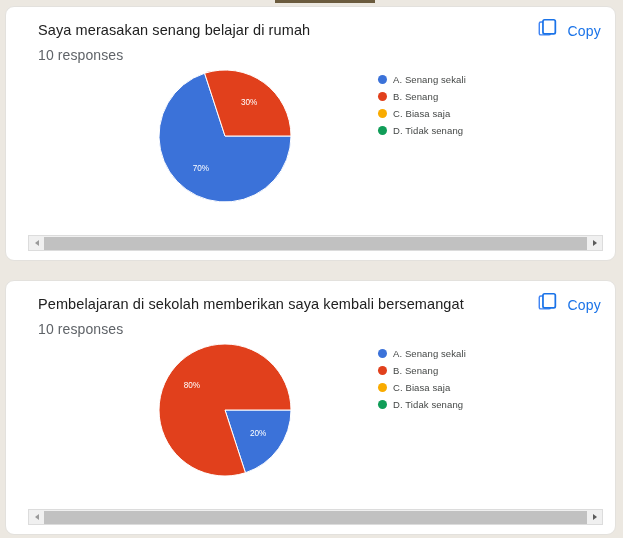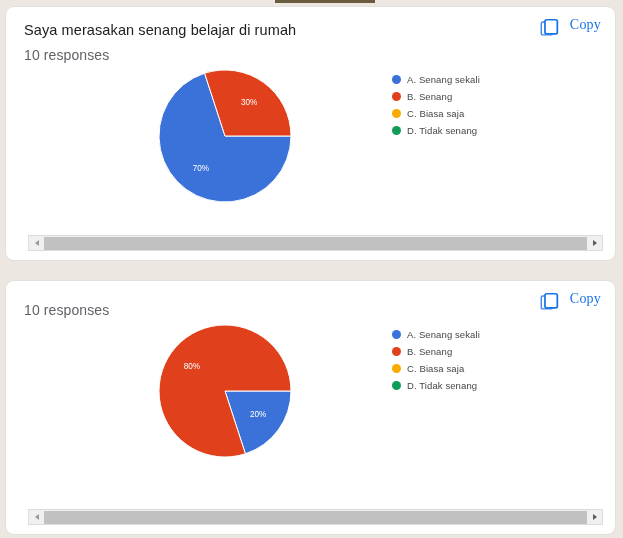--- a/index.html
+++ b/index.html
@@ -51,20 +51,21 @@
     border-radius: 9px;
     box-sizing: border-box;
     overflow: hidden;
   }
   .card-1 { top: 3px;   height: 255px; }
   .card-2 { top: 277px; height: 255px; }
 
   .card-head {
     position: relative;
     padding: 14px 18px 0 18px;
+    margin-left: 14px;
   }
   .card-title {
     font-size: 14.5px;
     color: #212121;
     line-height: 19px;
     letter-spacing: 0.1px;
     font-weight: 400;
     white-space: nowrap;
   }
   .card-sub {
@@ -72,25 +73,24 @@
     font-size: 14px;
     color: #5f6368;
     letter-spacing: 0.1px;
   }
 
   .copy-btn {
     position: absolute;
     top: 10px;
     right: 14px;
     display: flex;
-    align-items: flex-start;
+    align-items: flex-end;
     gap: 9px;
     cursor: pointer;
     user-select: none;
-    font-family: Liberation Serif, serif;
   }
   .copy-icon {
     width: 22px;
     height: 22px;
     display: block;
   }
   .copy-label {
     font-size: 14px;
     color: #1a73e8;
     letter-spacing: 0.2px;
@@ -113,21 +113,21 @@
   .slice-label {
     fill: #ffffff;
     font-family: "Liberation Sans", sans-serif;
     font-size: 8.2px;
     text-anchor: middle;
     dominant-baseline: middle;
   }
 
   .legend {
     position: absolute;
-    left: 386px;
+    left: 372px;
     top: 4px;
   }
   .legend-row {
     display: flex;
     align-items: center;
     height: 16px;
     margin-bottom: 1px;
   }
   .legend-dot {
     width: 9px;
@@ -248,20 +248,21 @@
       </div>
       <div class="scroll-thumb"></div>
       <div class="scroll-btn">
         <span class="arrow-r"></span>
       </div>
     </div>
   </div>
 
   <div class="card card-2">
     <div class="card-head">
+      <div class="card-title">Pembelajaran di sekolah memberikan saya kembali bersemangat</div>
       <div class="card-sub">10 responses</div>
       <div class="copy-btn">
         <span>
           <svg class="copy-icon" viewBox="0 0 24 24" aria-hidden="true">
             <rect x="2.5" y="5.5" width="12" height="14" rx="1.6" ry="1.6" fill="none" stroke="#4285f4" stroke-width="1.6"></rect>
             <rect x="6.5" y="3.0" width="13.5" height="15.5" rx="1.8" ry="1.8" fill="#ffffff" stroke="#1a73e8" stroke-width="1.9"></rect>
           </svg>
         </span>
         <span class="copy-label">Copy</span>
       </div>

